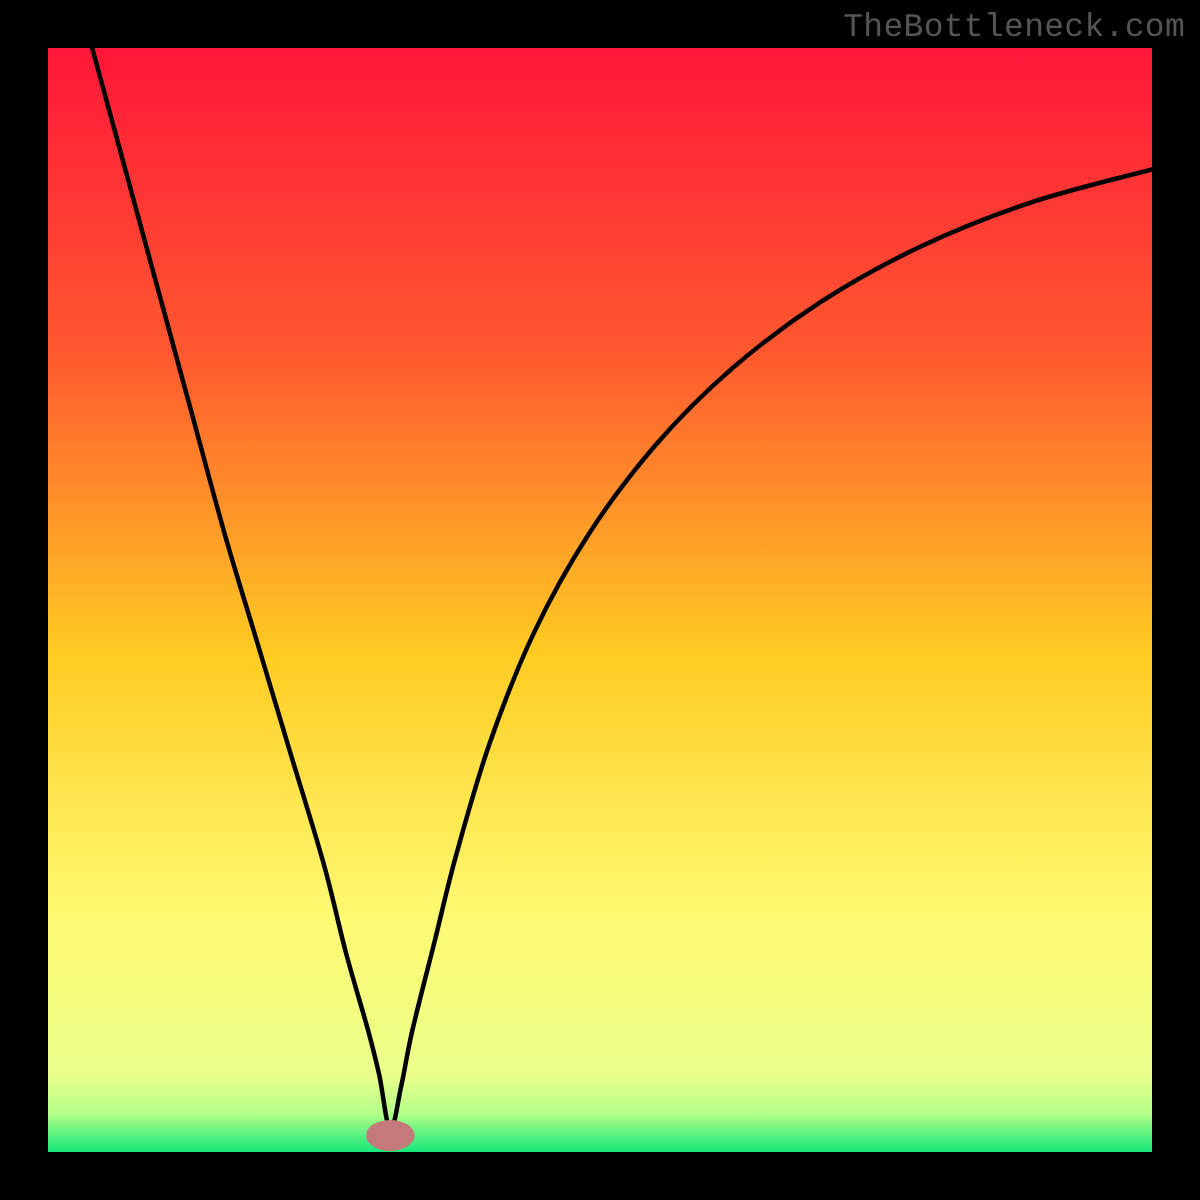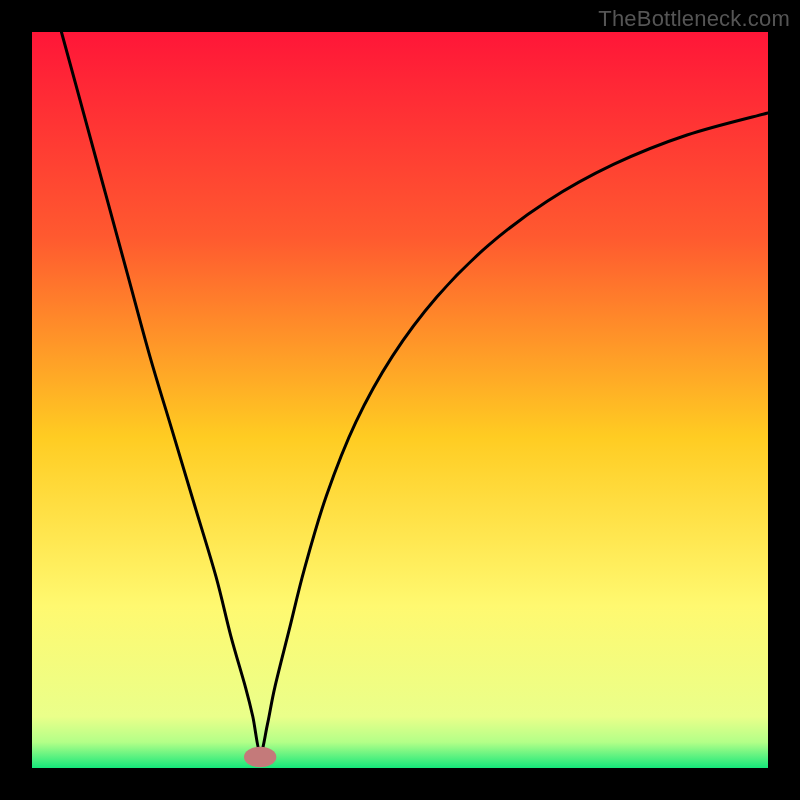--- a/index.html
+++ b/index.html
@@ -13,21 +13,21 @@
   .frame {
     position: relative;
     width: 800px;
     height: 800px;
     background: #000;
   }
   .watermark {
     position: absolute;
     top: 6px;
     right: 10px;
-    font-family: Liberation Sans, sans-serif;
+    font-family: Liberation Mono, monospace;
     font-size: 22px;
     color: #555;
     font-weight: 500;
     letter-spacing: 0.2px;
   }
   .plot-area {
     position: absolute;
     left: 32px;
     top: 32px;
     width: 736px;

